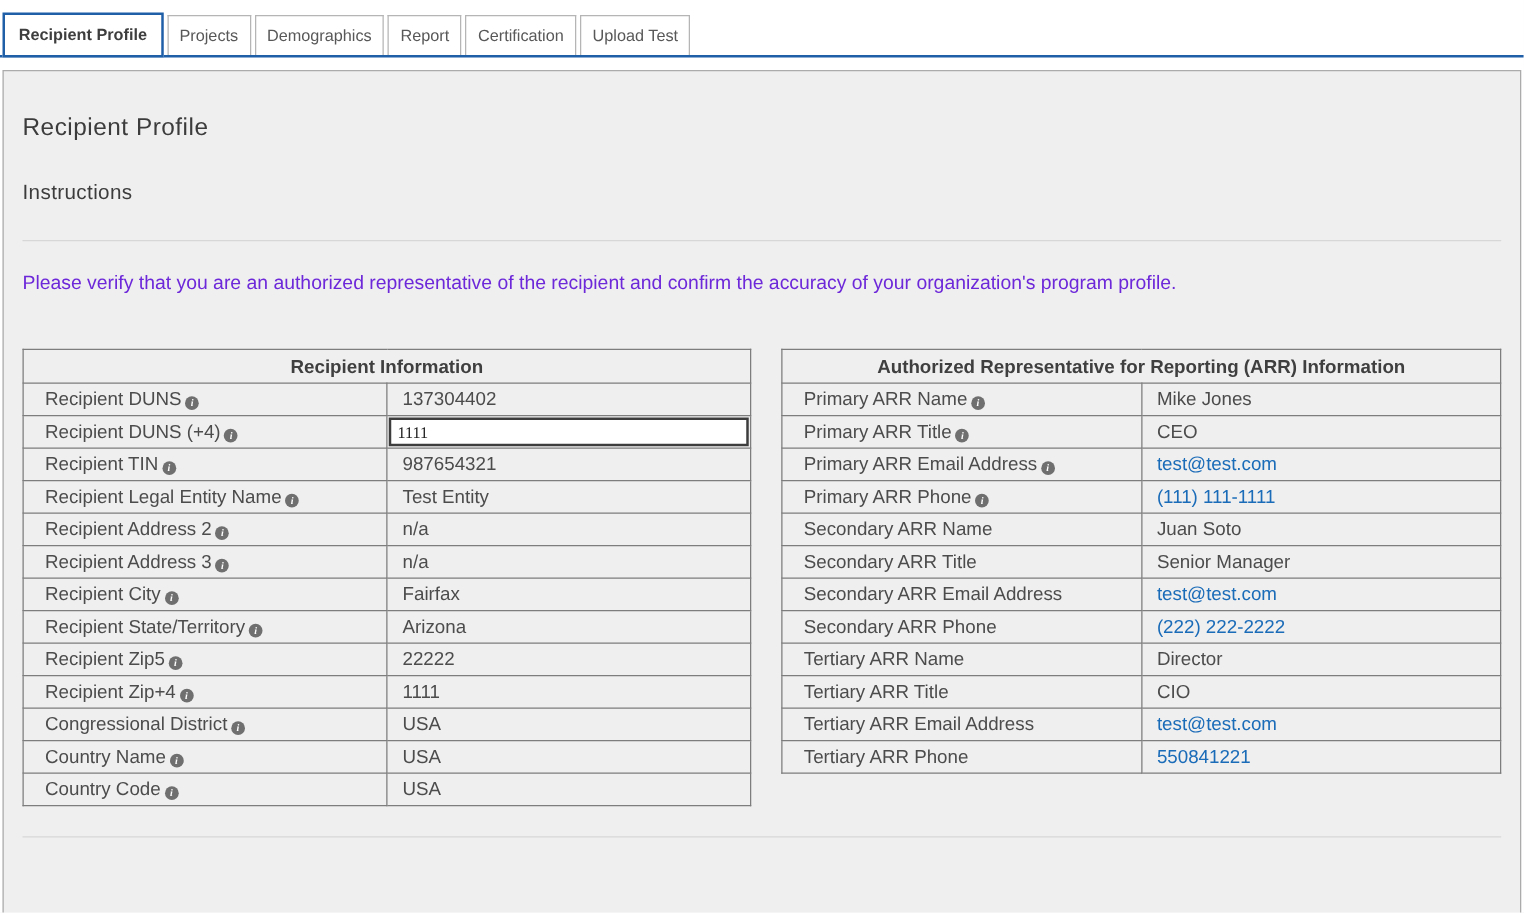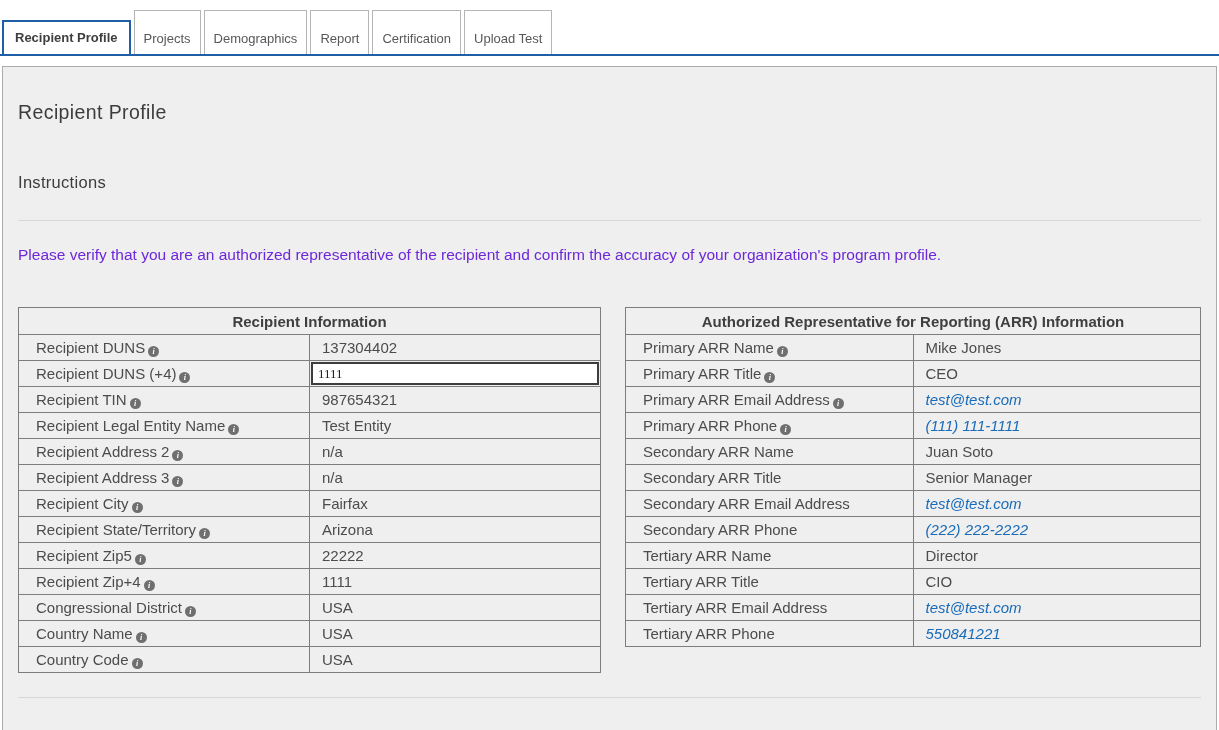--- a/index.html
+++ b/index.html
@@ -12,29 +12,29 @@
     --text:#4a4a4a;
   }
   *{margin:0;padding:0;box-sizing:content-box;}
   html,body{width:1219px;height:730px;overflow:hidden;background:#ffffff;
     font-family:"Liberation Sans","DejaVu Sans",sans-serif;color:var(--text);}
 
   
   .tabbar{display:flex;align-items:flex-end;gap:3px;margin-top:10px;
     border-bottom:2px solid var(--accent);padding-left:2px;}
   .tab{background:#fff;border:1px solid #b5b5b5;border-bottom:none;
-    padding:20px 9px 8px;font-size:13px;color:#585858;cursor:pointer;white-space:nowrap;}
+    padding:8px 9px 8px;font-size:13px;color:#585858;cursor:pointer;white-space:nowrap;}
   .tab.active{border:2px solid var(--accent);margin-bottom:-2px;
     padding:8px 11px 9px;font-weight:bold;color:#3e3e3e;}
 
   
   .panel{background:var(--panel-bg);border:1px solid var(--panel-border);
     margin:10px 2px 0 2px;padding:0 15px 40px 15px;min-height:700px;box-sizing:border-box;}
   .page-title{margin-top:34px;font-size:19.5px;font-weight:500;color:#3c3c3c;letter-spacing:.4px;}
-  .section-title{margin-top:49px;font-size:16.5px;font-weight:500;color:#3c3c3c;letter-spacing:.3px;}
+  .section-title{margin-top:31px;font-size:16.5px;font-weight:500;color:#3c3c3c;letter-spacing:.3px;}
   hr.divider{border:none;border-top:1px solid #d7d7d7;margin-top:28px;}
   .instructions{margin-top:25px;font-size:15.5px;color:#6d28d9;}
 
   
   .tables{display:flex;gap:24px;align-items:flex-start;margin-top:43px;}
   table{border-collapse:collapse;table-layout:fixed;background:var(--panel-bg);
     border:1.5px solid var(--tbl-outer);font-size:15px;color:#4c4c4c;}
   th,td{border:1px solid var(--tbl-inner);box-sizing:border-box;}
   table.recipient{width:582px;}
   table.recipient td.lbl{width:288px;}
@@ -43,21 +43,21 @@
   table.arr td.lbl{width:289px;}
   table.arr td.val{width:286px;}
   th{height:27px;text-align:center;font-weight:bold;color:#3f3f3f;padding:2px 4px;}
   td{height:26px;}
   td.lbl{padding:2px 6px 2px 17px;}
   td.val{padding:2px 6px 2px 12px;}
   td.inputcell{padding:0 1px;}
   td.inputcell input{display:block;width:100%;height:23px;box-sizing:border-box;
     border:2px solid #3d3d3d;background:#fff;margin:0;
     font:13px "Liberation Serif","DejaVu Serif",serif;color:#222;padding:1px 5px;}
-  a.cell-link{color:var(--link);text-decoration:none;cursor:pointer;font-style:italic;}
+  a.cell-link{color:var(--link);text-decoration:none;cursor:pointer;}
   .info{display:inline-block;width:11px;height:11px;border-radius:50%;background:#6f6f6f;
     color:#fff;font:italic bold 8px/11px "Liberation Serif","DejaVu Serif",serif;
     text-align:center;margin-left:3px;vertical-align:-1px;cursor:pointer;}
   hr.bottom{border:none;border-top:1px solid #d7d7d7;margin-top:24px;}
 </style>
 </head>
 <body>
 
 <div class="tabbar" id="tabbar">
     <div class="tab active">Recipient Profile</div>

